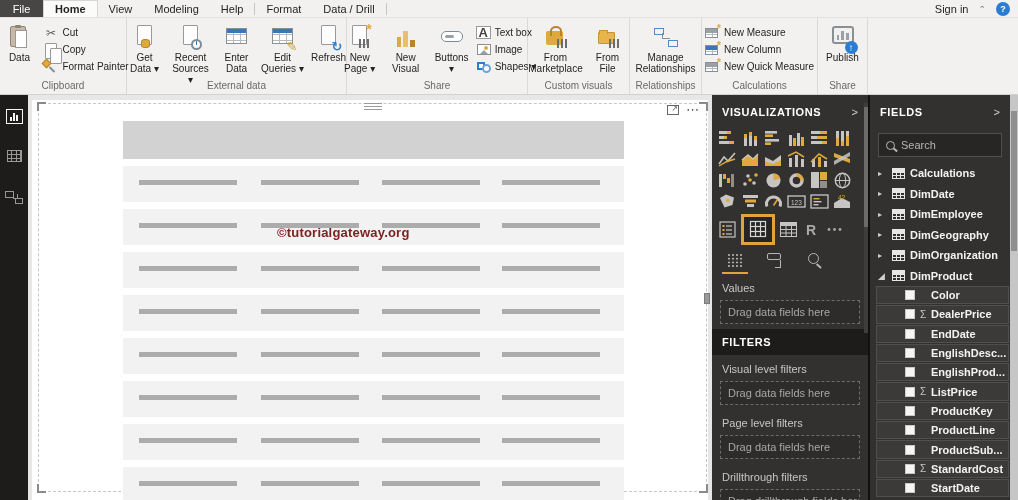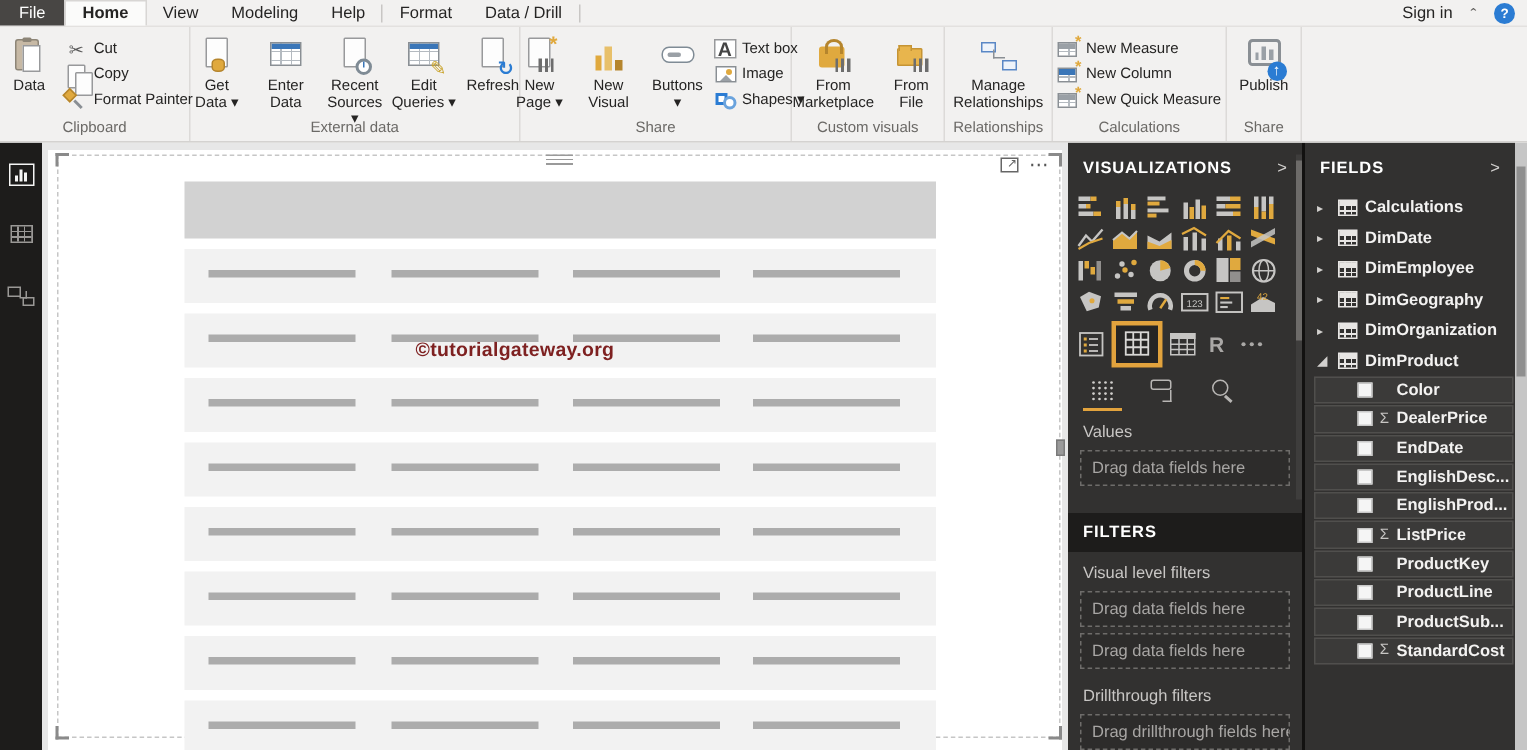--- a/index.html
+++ b/index.html
@@ -138,21 +138,21 @@
   .viztab { display:flex; flex-direction:column; align-items:center; gap:4px; cursor:pointer; }
   .viztab .ul { width:26px; height:2px; background:rgba(0,0,0,0); }
   .viztab.active .ul { background:#e2a33d; }
   .roller { width:14px; height:7px; border:1px solid #b8b6b4; border-radius:2px; position:relative; }
   .roller:after { content:""; position:absolute; right:-1px; top:6px; width:5px; height:7px; border-right:1px solid #b8b6b4; border-bottom:1px solid #b8b6b4; }
   .mag { width:11px; height:11px; border:1.5px solid #b8b6b4; border-radius:50%; position:relative; }
   .mag:after { content:""; position:absolute; right:-4px; bottom:-3px; width:6px; height:1.5px; background:#b8b6b4; transform:rotate(42deg); }
 
   .sec-label { font-size:11px; color:#c8c6c4; padding:8px 10px 4px 10px; }
   .dragbox { margin:2px 8px 4px 8px; height:24px; border:1px dashed #6e6c6a; background:#2d2c2b; color:#a8a6a4; font-size:11px; line-height:22px; padding-left:7px; white-space:nowrap; overflow:hidden; }
-  #filters-band { background:#1d1c1b; padding:7px 10px; margin-top:18px; }
+  #filters-band { background:#1d1c1b; padding:7px 10px; margin-top:5px; }
   #filters-band .panel-title { letter-spacing:.6px; }
 
   
   #searchbox { margin:7px 8px 6px 8px; height:24px; background:#272625; border:1px solid #504f4d; display:flex; align-items:center; gap:6px; padding:0 7px; }
   #search-mag { width:9px; height:9px; border:1.5px solid #b8b6b4; border-radius:50%; position:relative; flex:none; }
   #search-mag:after { content:""; position:absolute; right:-4px; bottom:-2px; width:5px; height:1.5px; background:#b8b6b4; transform:rotate(42deg); }
   #search-input { background:rgba(0,0,0,0); border:none; outline:none; color:#e8e6e4; font-size:11px; width:100%; font-family:inherit; }
   #search-input::placeholder { color:#b8b6b4; }
   #fieldtree { margin-top:2px; }
   .tree-row { display:flex; align-items:center; height:20.5px; padding-left:8px; gap:5px; cursor:pointer; }
@@ -241,35 +241,35 @@
             <span class="pg"></span>
             <span class="cyl"></span>
           </span>
           <div class="blabel">
             <div>Get</div>
             <div>Data ▾</div>
           </div>
         </div>
         <div class="rbig">
           <span class="ico">
+            <span class="pg"></span>
+            <span class="clock"></span>
+          </span>
+          <div class="blabel">
+            <div>Recent</div>
+            <div>Sources ▾</div>
+          </div>
+        </div>
+        <div class="rbig">
+          <span class="ico">
             <span class="tblico"></span>
           </span>
           <div class="blabel">
             <div>Enter</div>
             <div>Data</div>
-          </div>
-        </div>
-        <div class="rbig">
-          <span class="ico">
-            <span class="pg"></span>
-            <span class="clock"></span>
-          </span>
-          <div class="blabel">
-            <div>Recent</div>
-            <div>Sources ▾</div>
           </div>
         </div>
         <div class="rbig">
           <span class="ico">
             <span class="tblico"></span>
             <span class="pencil">✎</span>
           </span>
           <div class="blabel">
             <div>Edit</div>
             <div>Queries ▾</div>
@@ -804,35 +804,40 @@
       </div>
     </div>
     <div class="sec-label">Values</div>
     <div class="dragbox">Drag data fields here</div>
     <div id="filters-band">
       <span class="panel-title">FILTERS</span>
     </div>
     <div id="filter-sections">
         <div class="sec-label">Visual level filters</div>
         <div class="dragbox">Drag data fields here</div>
+        <div class="sec-label">Page level filters</div>
         <div class="dragbox">Drag data fields here</div>
         <div class="sec-label">Drillthrough filters</div>
         <div class="dragbox">Drag drillthrough fields here</div>
       </div>
     <div id="viz-scroll">
         <span id="viz-thumb"></span>
       </div>
   </div>
 
   <div id="panel-divider"></div>
 
   <div id="fieldspanel" class="dark-panel">
     <div class="panel-head">
       <span class="panel-title">FIELDS</span>
       <span class="panel-chevron">&gt;</span>
+    </div>
+    <div id="searchbox">
+      <span id="search-mag"></span>
+      <input id="search-input" placeholder="Search" style="">
     </div>
     <div id="fieldtree">
         <div class="tree-row">
           <span class="tree-arrow">▸</span>
           <span class="tbl-glyph"></span>
           <span class="tree-name">Calculations</span>
         </div>
         <div class="tree-row">
           <span class="tree-arrow">▸</span>
           <span class="tbl-glyph"></span>
@@ -901,19 +906,24 @@
         <div class="pill-row">
           <span class="pill-check"></span>
           <span class="pill-sigma"></span>
           <span class="pill-name">ProductSub...</span>
         </div>
         <div class="pill-row">
           <span class="pill-check"></span>
           <span class="pill-sigma">Σ</span>
           <span class="pill-name">StandardCost</span>
         </div>
+        <div class="pill-row">
+          <span class="pill-check"></span>
+          <span class="pill-sigma"></span>
+          <span class="pill-name">StartDate</span>
+        </div>
       </div>
   </div>
 
   <div id="fields-scrollbar">
     <span id="fields-thumb"></span>
   </div>
 </div>
 
 </body></html>

